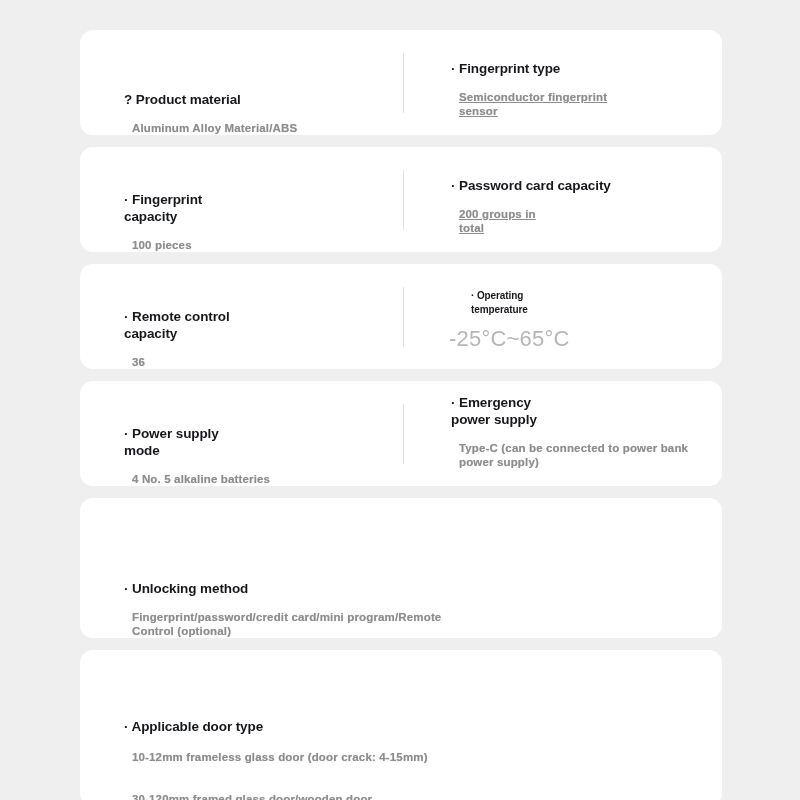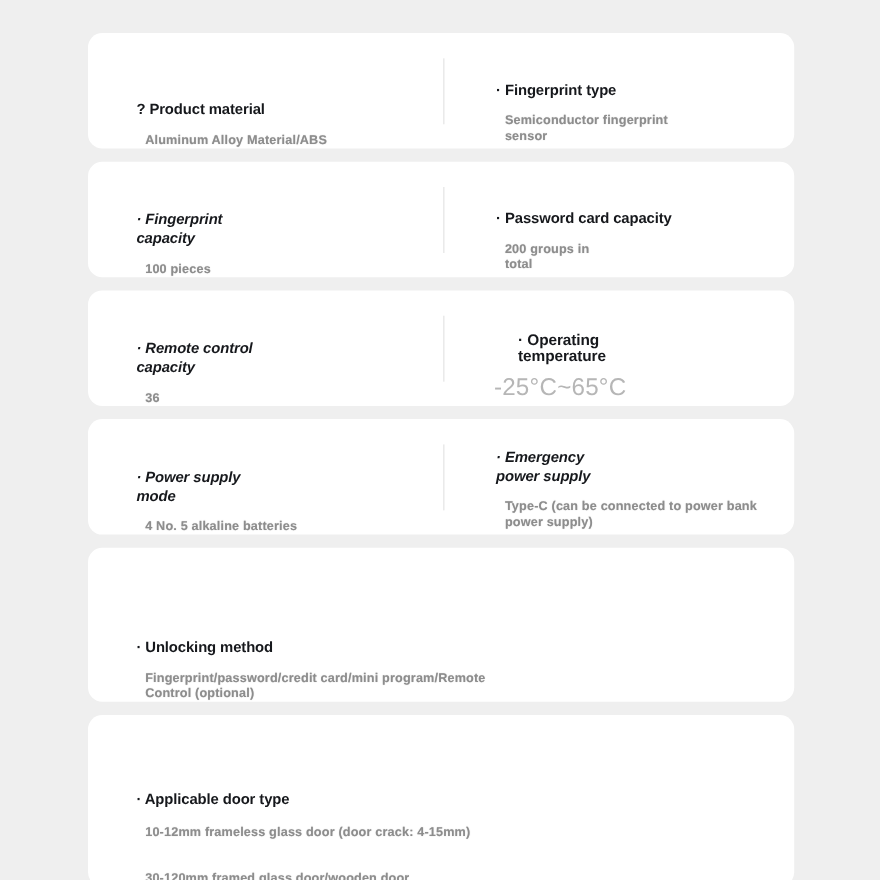--- a/index.html
+++ b/index.html
@@ -40,21 +40,21 @@
   .spec-card.full-tall { height: 156px; }
 
   .col {
     box-sizing: border-box;
     display: flex;
     flex-direction: column;
     justify-content: center;
     position: relative;
   }
   .col-left  { width: 323px; padding: 0 0 0 52px; }
-  .col-right { flex: 1 1 auto; padding: 0 18px 4px 56px; }
+  .col-right { flex: 1 1 auto; padding: 0 18px 17px 56px; }
   .col-full  { flex: 1 1 auto; padding: 0 40px 0 52px; }
 
   .divider {
     position: absolute;
     left: 323px;
     top: 50%;
     transform: translateY(-50%);
     width: 1px;
     height: 60px;
     background: #e2e2e2;
@@ -62,41 +62,41 @@
 
   .spec-label {
     color: #16181c;
     font-size: 13.5px;
     font-weight: bold;
     line-height: 17px;
     letter-spacing: -0.1px;
     margin: 0 0 0 -8px;
     white-space: pre-line;
   }
-  .spec-label.narrow { max-width: 118px; font-style: italic; }
+  .spec-label.narrow { max-width: 118px; }
   .spec-label.small {
-    font-size: 14px;
+    font-size: 10px;
     line-height: 14px;
     margin-left: 12px;
     max-width: 100px;
   }
 
   .spec-value {
     color: #8d8d8d;
     font-size: 11.5px;
     font-weight: bold;
     line-height: 13.5px;
     letter-spacing: 0.15px;
     margin-top: 14px;
     max-width: 252px;
     white-space: pre-line;
     text-shadow: 0 0 0.9px rgba(141,141,141,0.55);
   }
   .spec-value.wide  { max-width: 560px; }
-  .spec-value.rightcol { max-width: 250px; }
+  .spec-value.rightcol { max-width: 250px; text-decoration: underline; }
 
   .spec-value.temperature {
     color: #b6b6b6;
     font-size: 22px;
     font-weight: normal;
     line-height: 26px;
     letter-spacing: 0.2px;
     margin-top: 9px;
     margin-left: -10px;
     text-shadow: none;

